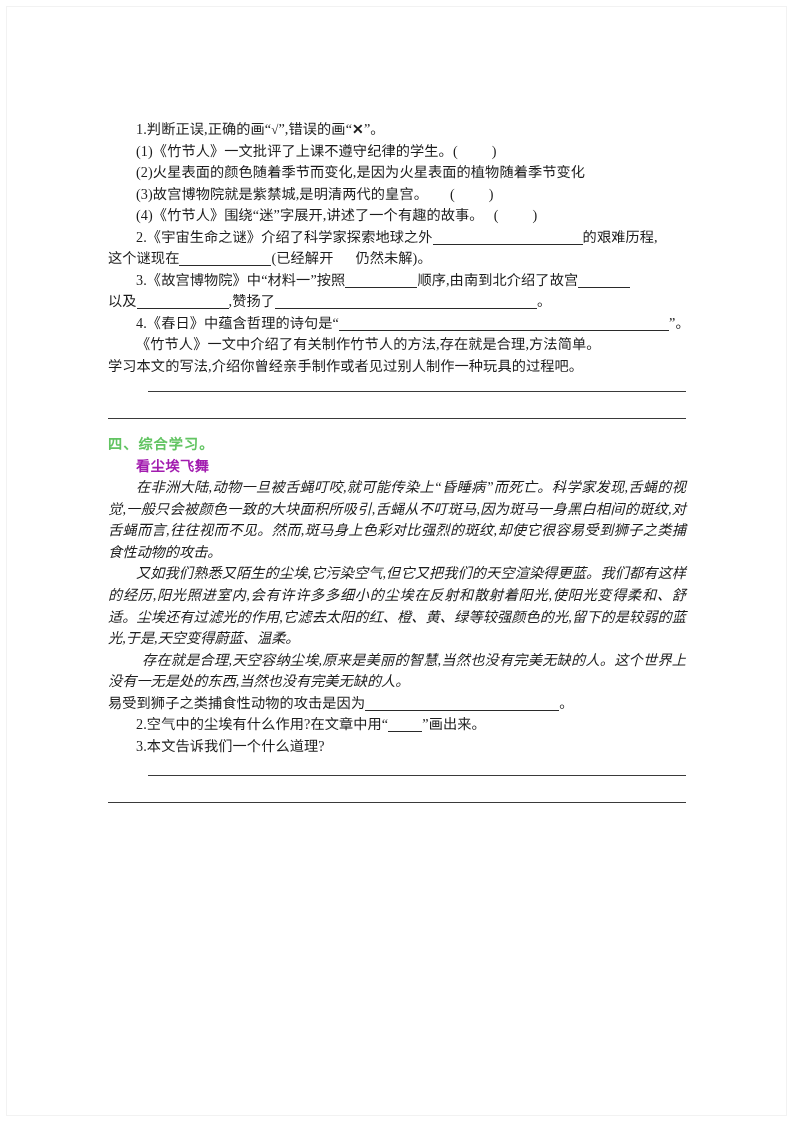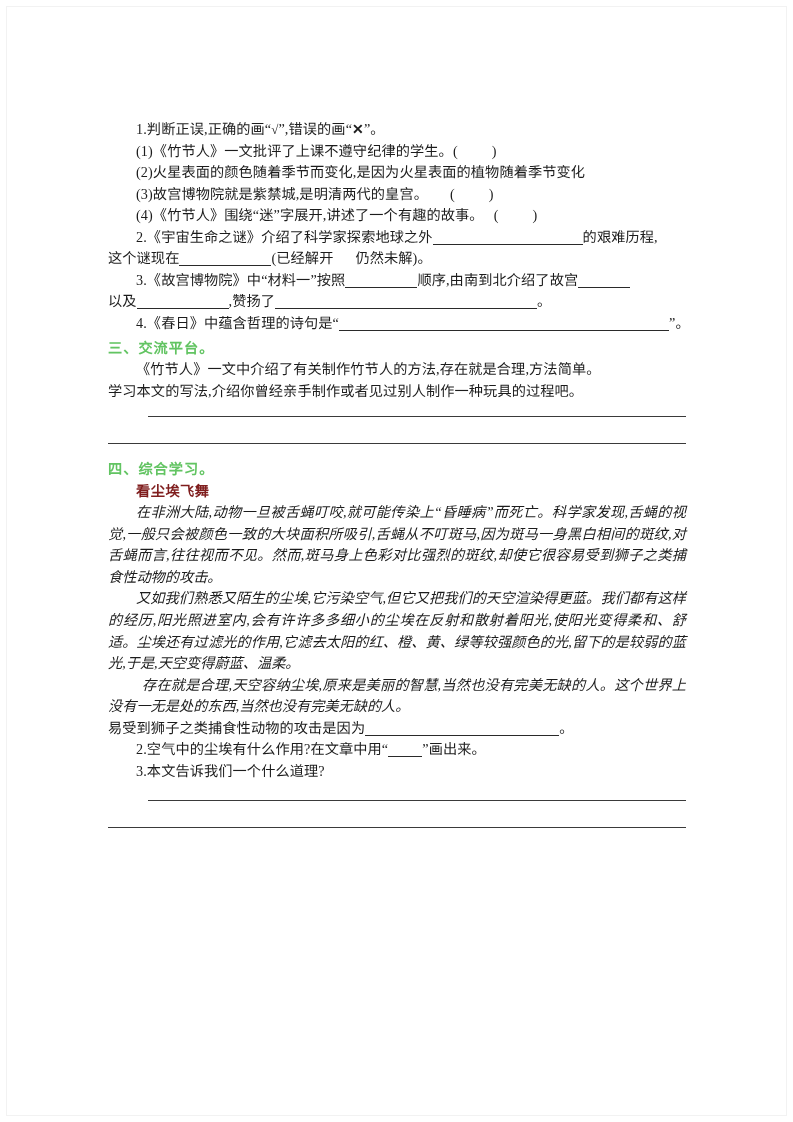--- a/index.html
+++ b/index.html
@@ -69,21 +69,21 @@
     font-weight: bold;
     color: #62c462;
     letter-spacing: 1px;
     margin-top: 3px;
   }
 
   .subtitle {
     font-size: 14.2px;
     line-height: 22px;
     font-weight: bold;
-    color: #7f1d1d;
+    color: #a21caf;
     padding-left: 28px;
     letter-spacing: 0.5px;
   }
 
   
   .blank {
     display: inline-block;
     border-bottom: 1px solid #2a2a2a;
     height: 15px;
     vertical-align: -3px;
@@ -152,21 +152,20 @@
       <span>3.</span><span>《故宫博物院》中“材料一”按照</span><span class="blank b-md"></span><span>顺序,由南到北介绍了故宫</span><span class="blank b-sm"></span>
     </div>
     <div class="line">
       <span>以及</span><span class="blank b-lg"></span><span>,赞扬了</span><span class="blank b-hug"></span><span>。</span>
     </div>
 
     <div class="line ind-start">
       <span>4.</span><span>《春日》中蕴含哲理的诗句是“</span><span class="blank b-max"></span><span>”。</span>
     </div>
 
-    <div class="sec-head">三、交流平台。</div>
 
     <div class="line ind-start">《竹节人》一文中介绍了有关制作竹节人的方法,存在就是合理,方法简单。</div>
     <div class="line">学习本文的写法,介绍你曾经亲手制作或者见过别人制作一种玩具的过程吧。</div>
 
     <div style="height:14px"></div>
     <div class="rule" style="margin-left:40px; margin-bottom:26px;"></div>
     <div class="rule" style="margin-left:0px; margin-bottom:14px;"></div>
 
     <div class="sec-head">四、综合学习。</div>
     <div class="subtitle">看尘埃飞舞</div>

